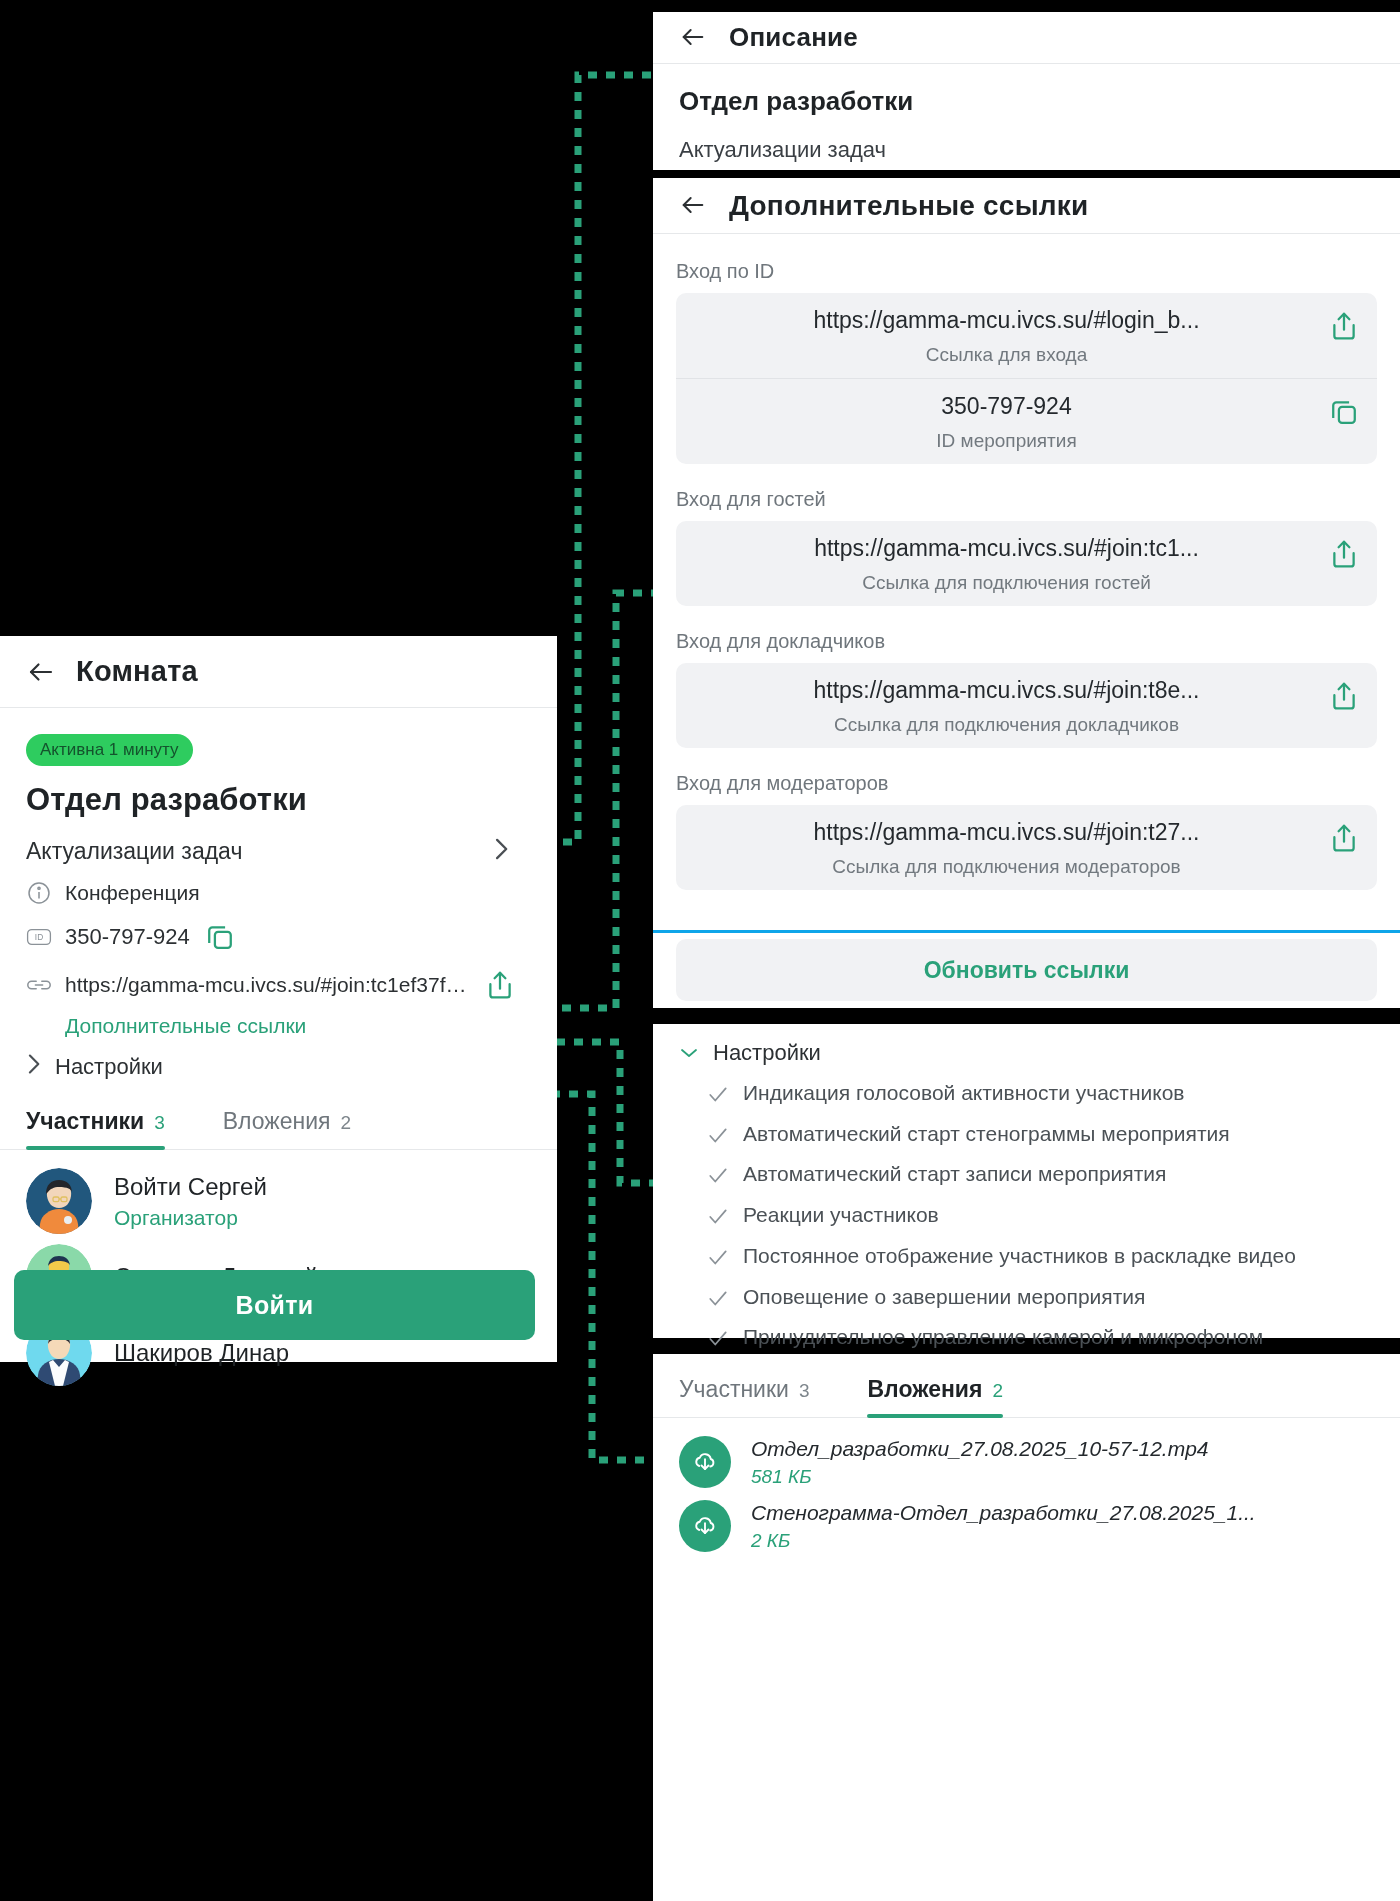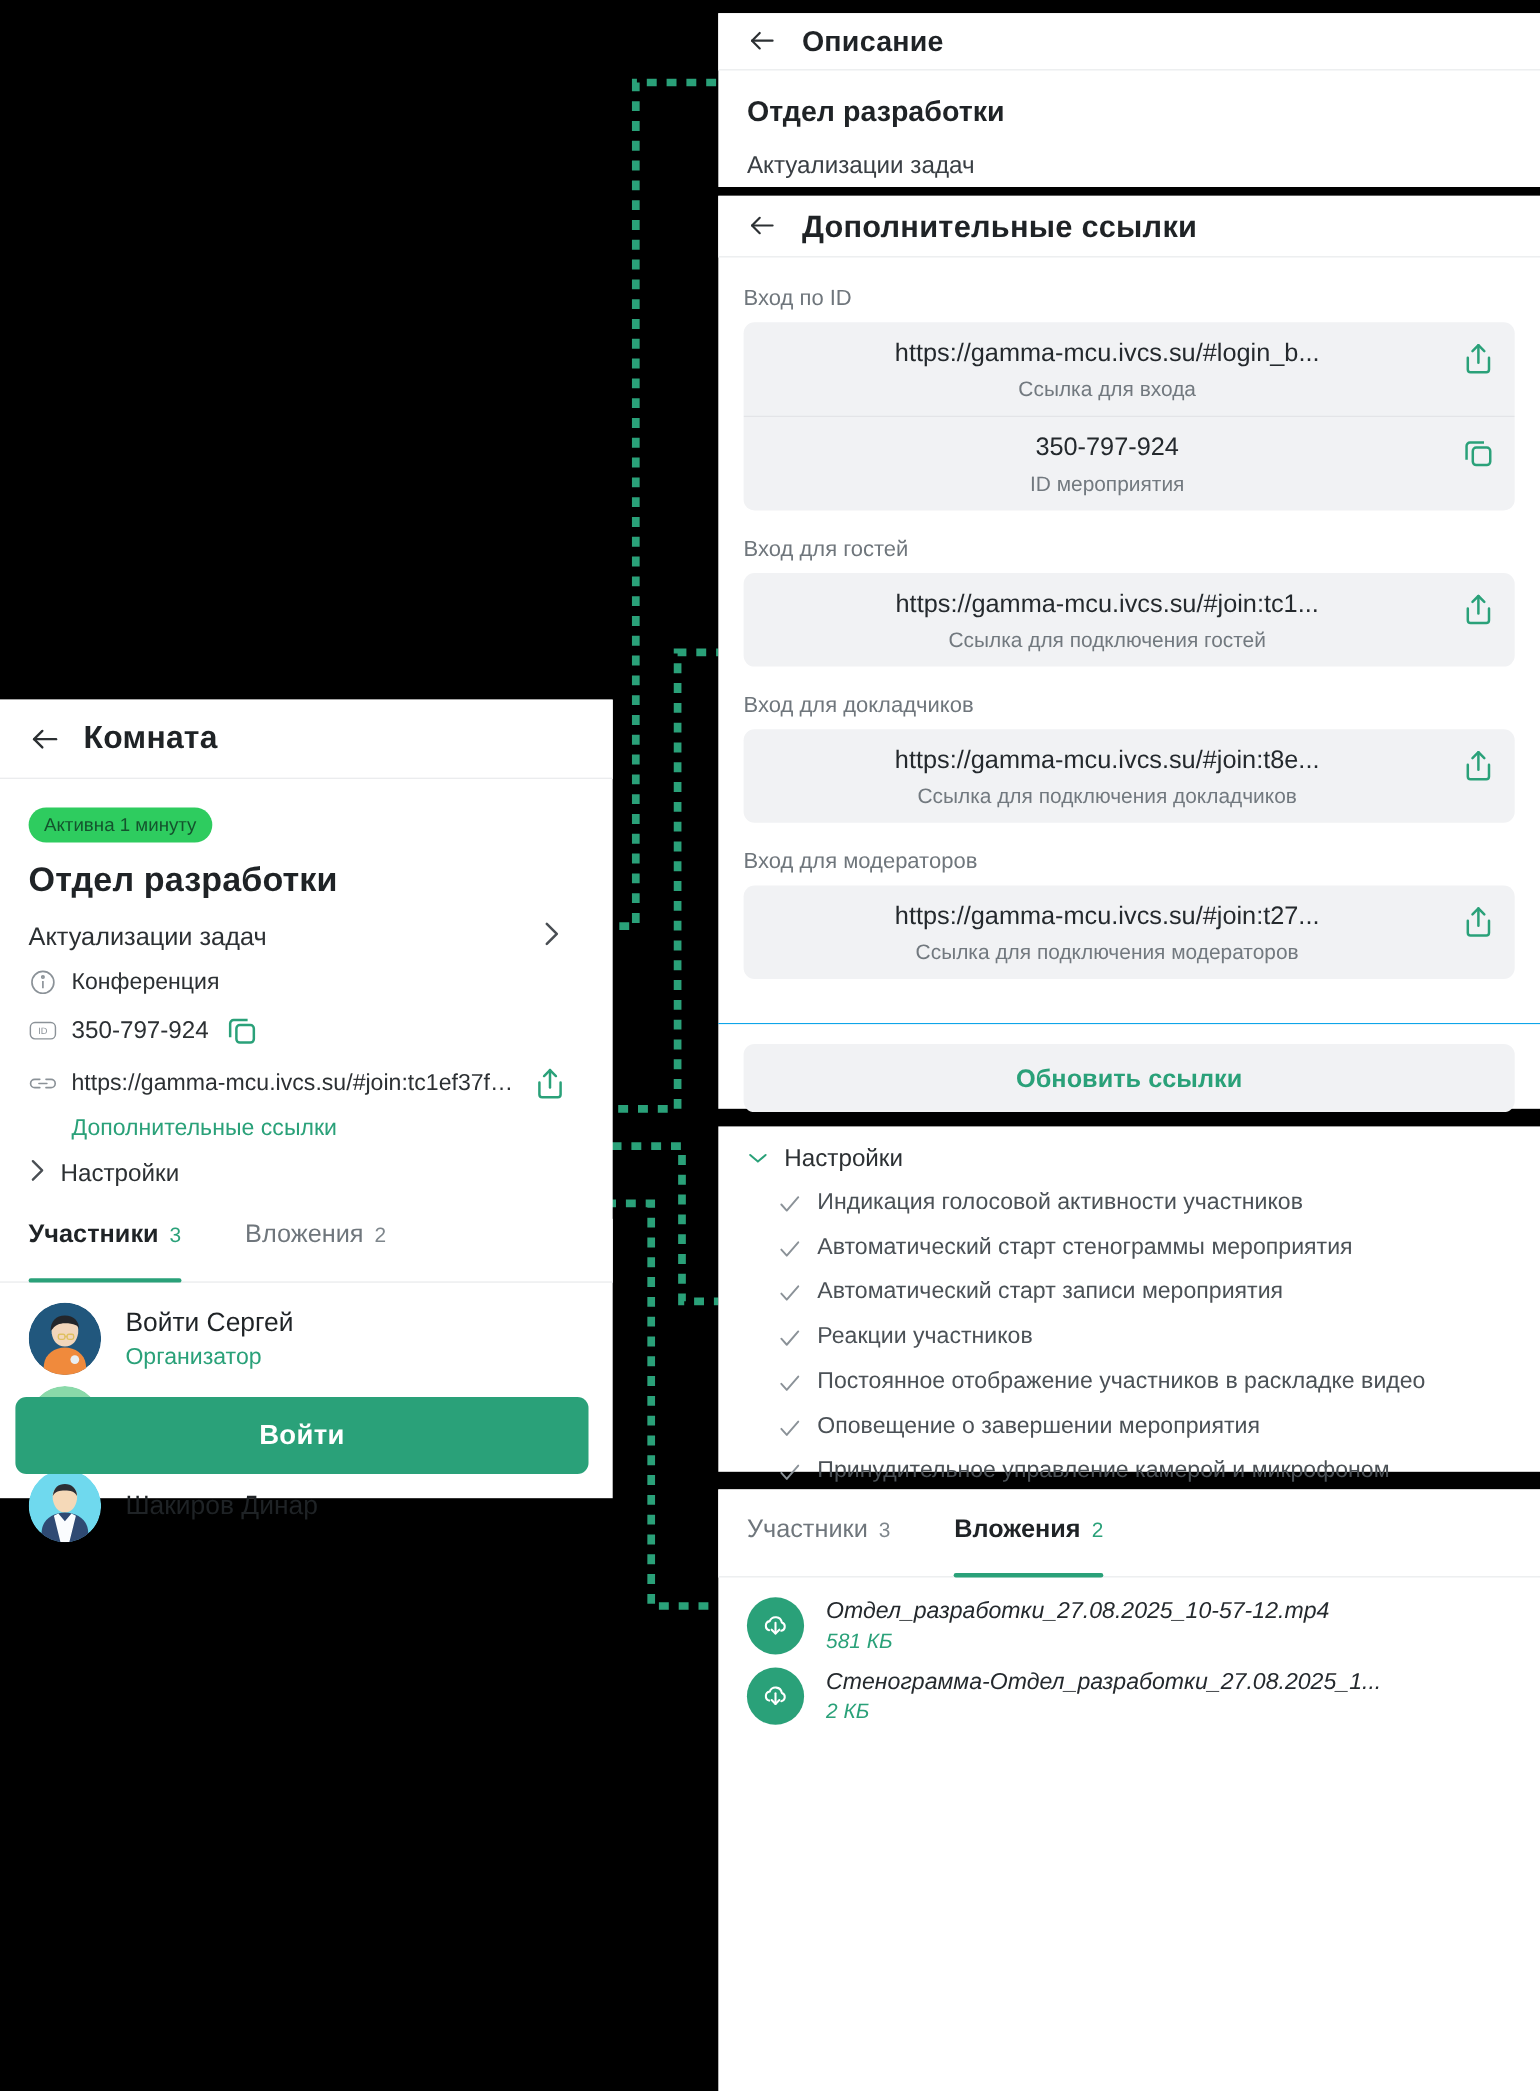--- a/index.html
+++ b/index.html
@@ -78,21 +78,21 @@
 
   
   .tabs {
     display: flex; align-items: flex-end; gap: 0;
     margin-top: 26px; padding: 0 26px;
     border-bottom: 1px solid #e6e8ea;
     background: #fff;
   }
   .tab {
     display: flex; align-items: baseline; gap: 10px;
-    padding: 0 0 30px 0; margin-right: 58px;
+    padding: 0 0 14px 0; margin-right: 58px;
     position: relative;
   }
   .tab .lbl { font-size: 23px; color: #6f767c; }
   .tab .cnt { font-size: 19px; color: #7e868c; }
   .tab.active .lbl { color: #1f2326; font-weight: 700; }
   .tab.active .cnt { color: #2aa179; }
   .tab.active::after {
     content: ""; position: absolute; left: 0; right: 0; bottom: -1px;
     height: 4px; background: #2aa179; border-radius: 2px;
   }
@@ -136,21 +136,21 @@
   }
   .link-item + .link-item { border-top: 1px solid #e1e3e6; }
   .link-item .txtcol { flex: 1 1 auto; min-width: 0; }
   .link-item .val {
     font-size: 23px; color: #24292d;
     white-space: nowrap; overflow: hidden; text-overflow: ellipsis;
   }
   .link-item .cap { font-size: 19px; color: #72797f; margin-top: 10px; }
   .link-item .act { flex: 0 0 auto; width: 34px; height: 34px; margin-top: 2px; }
   .link-item .act svg { display: block; }
-  .refresh-wrap { border-top: 1px solid #0ea5e9; padding: 18px 23px 0 23px; margin-top: 40px; }
+  .refresh-wrap { border-top: 3px solid #0ea5e9; padding: 6px 23px 0 23px; margin-top: 40px; }
   .refresh-btn {
     width: 100%; height: 62px; border-radius: 10px; border: none;
     background: #f1f2f4; color: #2aa179;
     font-size: 23px; font-weight: 700;
     font-family: "Liberation Sans", sans-serif;
   }
 
   #settings-panel { left: 653px; top: 1024px; width: 747px; height: 314px; }
   .settings-body { padding: 16px 26px 0 26px; }
   .set-head { display: flex; align-items: center; gap: 14px; }

